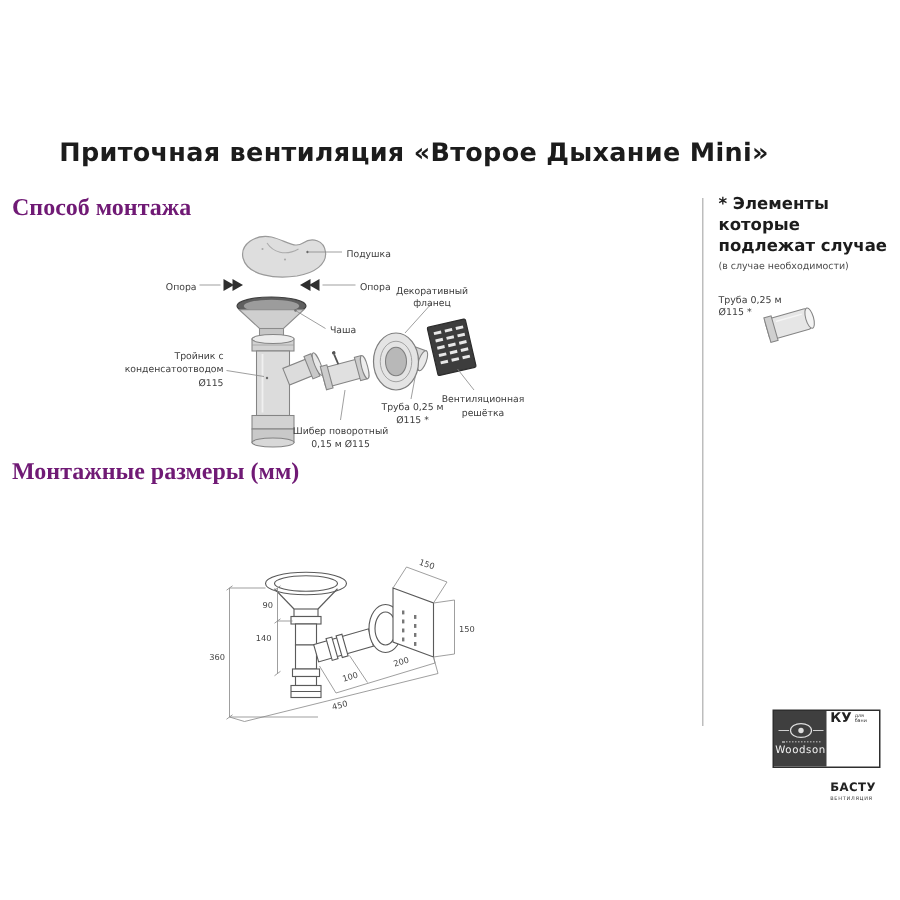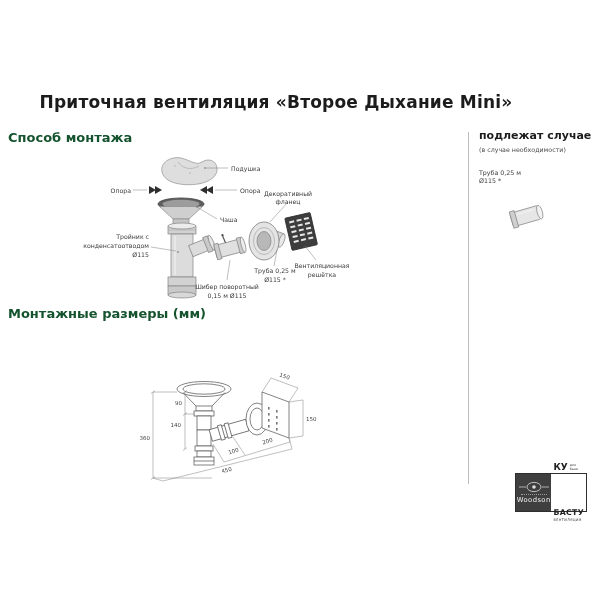--- a/index.html
+++ b/index.html
@@ -1,55 +1,56 @@
 <!DOCTYPE html>
 <html><head>
 <meta charset="utf-8">
 <style>
   html,body{margin:0;padding:0;}
   body{width:600px;height:600px;background:#ffffff;position:relative;overflow:hidden;
        font-family:"DejaVu Sans", sans-serif;color:#2a2a2a;}
   .abs{position:absolute;}
   .page-title{top:92px;left:0;width:552px;text-align:center;font-size:17px;font-weight:700;color:#1c1c1c;letter-spacing:.2px;}
-  .sec-head{font-size:13px;font-weight:700;color:#14532d;}
+  .sec-head{font-size:16px;font-weight:700;color:#701a75;font-family:Liberation Serif, serif;}
   .divider{left:468px;top:132px;width:1px;height:352px;background:#bdbdbd;}
   .cut-panel{left:479px;top:129px;width:116px;}
   .cut-head{font-size:11px;font-weight:700;color:#1c1c1c;line-height:14px;}
   .cut-note{font-size:6.3px;color:#4a4a4a;margin-top:3px;}
   .cut-pipe-label{font-size:6.3px;color:#3c3c3c;margin-top:16px;line-height:8px;}
   svg{display:block;}
   svg text{font-family:"DejaVu Sans", sans-serif;fill:#3c3c3c;font-size:6.2px;}
   svg text.dim{font-size:5.5px;fill:#444;}
   .part{stroke:#848484;stroke-width:.7;}
   .lead{stroke:#8a8a8a;stroke-width:.55;fill:none;}
   .dimline{stroke:#8a8a8a;stroke-width:.55;fill:none;}
   .outline{stroke:#5a5a5a;stroke-width:.75;fill:#ffffff;}
   
   .logo{left:515px;top:473px;width:72px;height:39px;border:1px solid #2e2e2e;display:flex;background:#fff;box-sizing:border-box;}
   .logo-left{width:42px;background:#3f3f3f;color:#fff;display:flex;flex-direction:column;align-items:center;justify-content:center;gap:1px;}
   .logo-brand{font-size:6.8px;letter-spacing:.4px;color:#f2f2f2;}
   .logo-dots{width:26px;border-top:1px dotted #9a9a9a;}
-  .logo-right{flex:1;display:flex;flex-direction:column;justify-content:center;padding:1px 2px;color:#222;}
+  .logo-right{flex:1;display:flex;flex-direction:column;justify-content:flex-start;padding:1px 2px;color:#222;}
   .logo-row1{display:flex;align-items:flex-start;line-height:1;}
   .logo-ku{font-size:9px;font-weight:800;}
   .logo-small{font-size:3.2px;line-height:3.4px;margin-left:2px;margin-top:1px;color:#333;}
   .logo-bastu{font-size:7.8px;font-weight:700;line-height:1;letter-spacing:.3px;margin-top:37px;}
   .logo-vent{font-size:3.3px;letter-spacing:.5px;margin-top:1px;color:#333;}
 </style>
 </head>
 <body>
 
 <div class="abs page-title">Приточная вентиляция «Второе Дыхание Mini»</div>
 
 <div class="abs sec-head" style="left:8px;top:130px;">Способ монтажа</div>
 <div class="abs sec-head" style="left:8px;top:306px;">Монтажные размеры (мм)</div>
 
 <div class="abs divider"></div>
 
 <div class="abs cut-panel">
+  <div class="cut-head">* Элементы которые</div>
   <div class="cut-head">подлежат случае</div>
   <div class="cut-note">(в случае необходимости)</div>
   <div class="cut-pipe-label">
     <div>Труба 0,25 м</div>
     <div>Ø115 *</div>
   </div>
 </div>
 
 <svg class="abs" style="left:500px;top:200px;" width="52" height="34" viewBox="500 200 52 34">
   <g transform="rotate(-16 526 216)">

